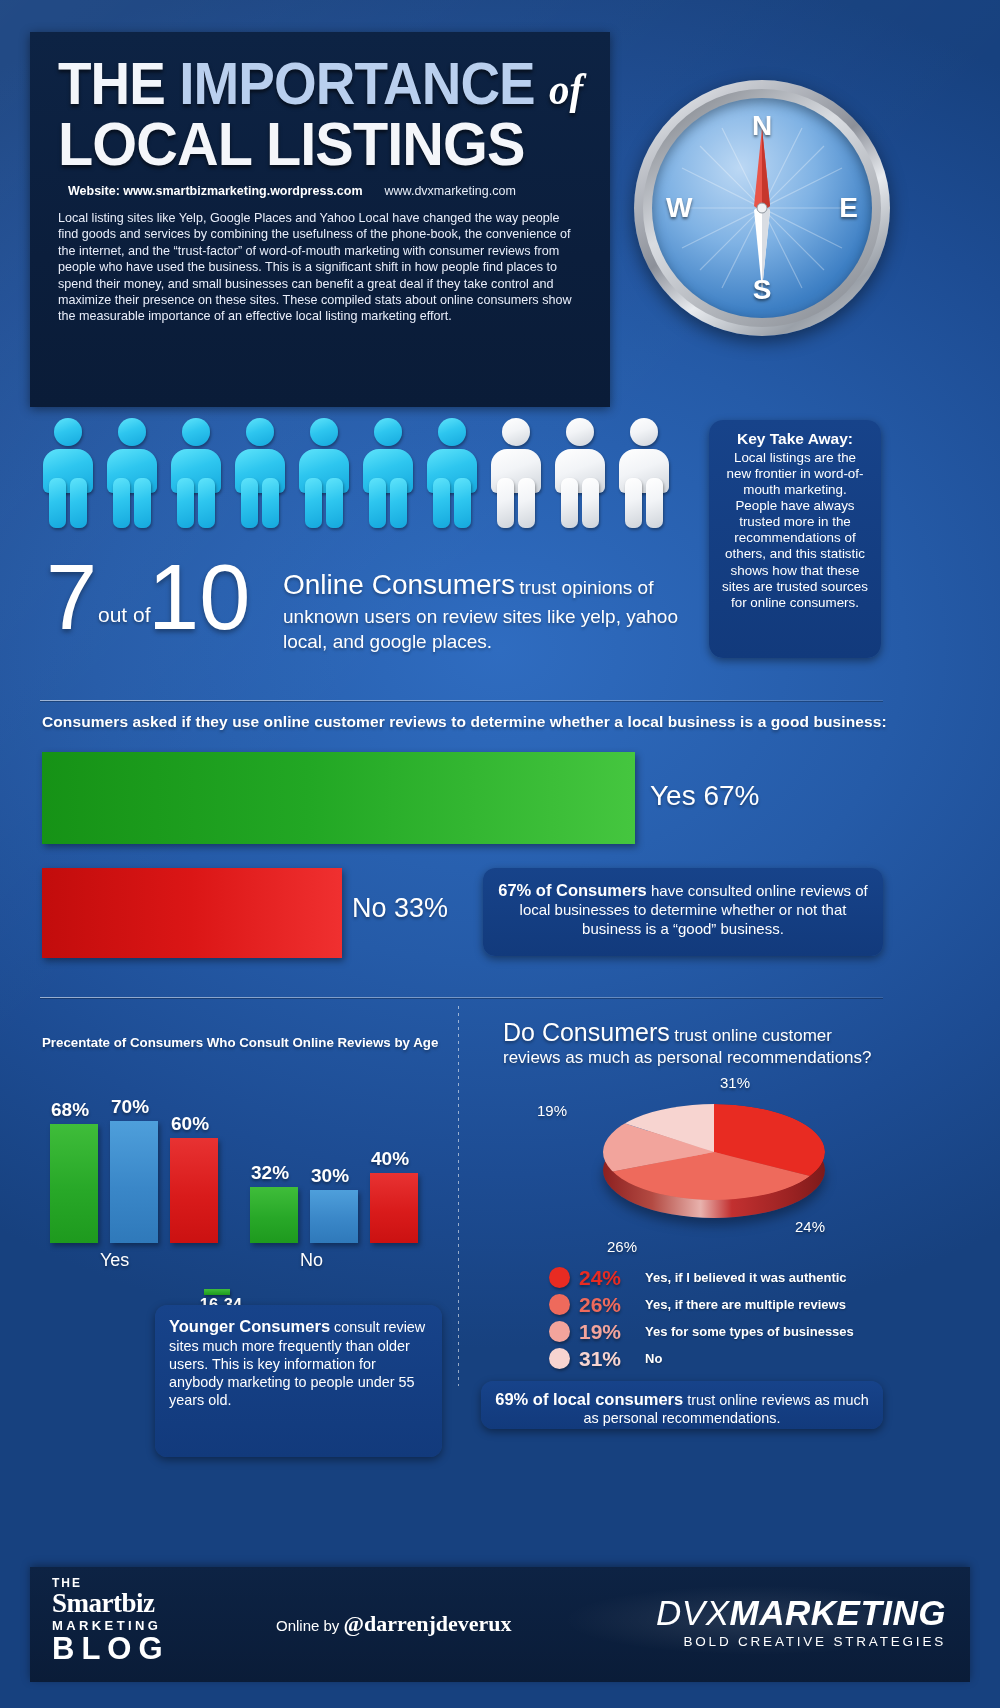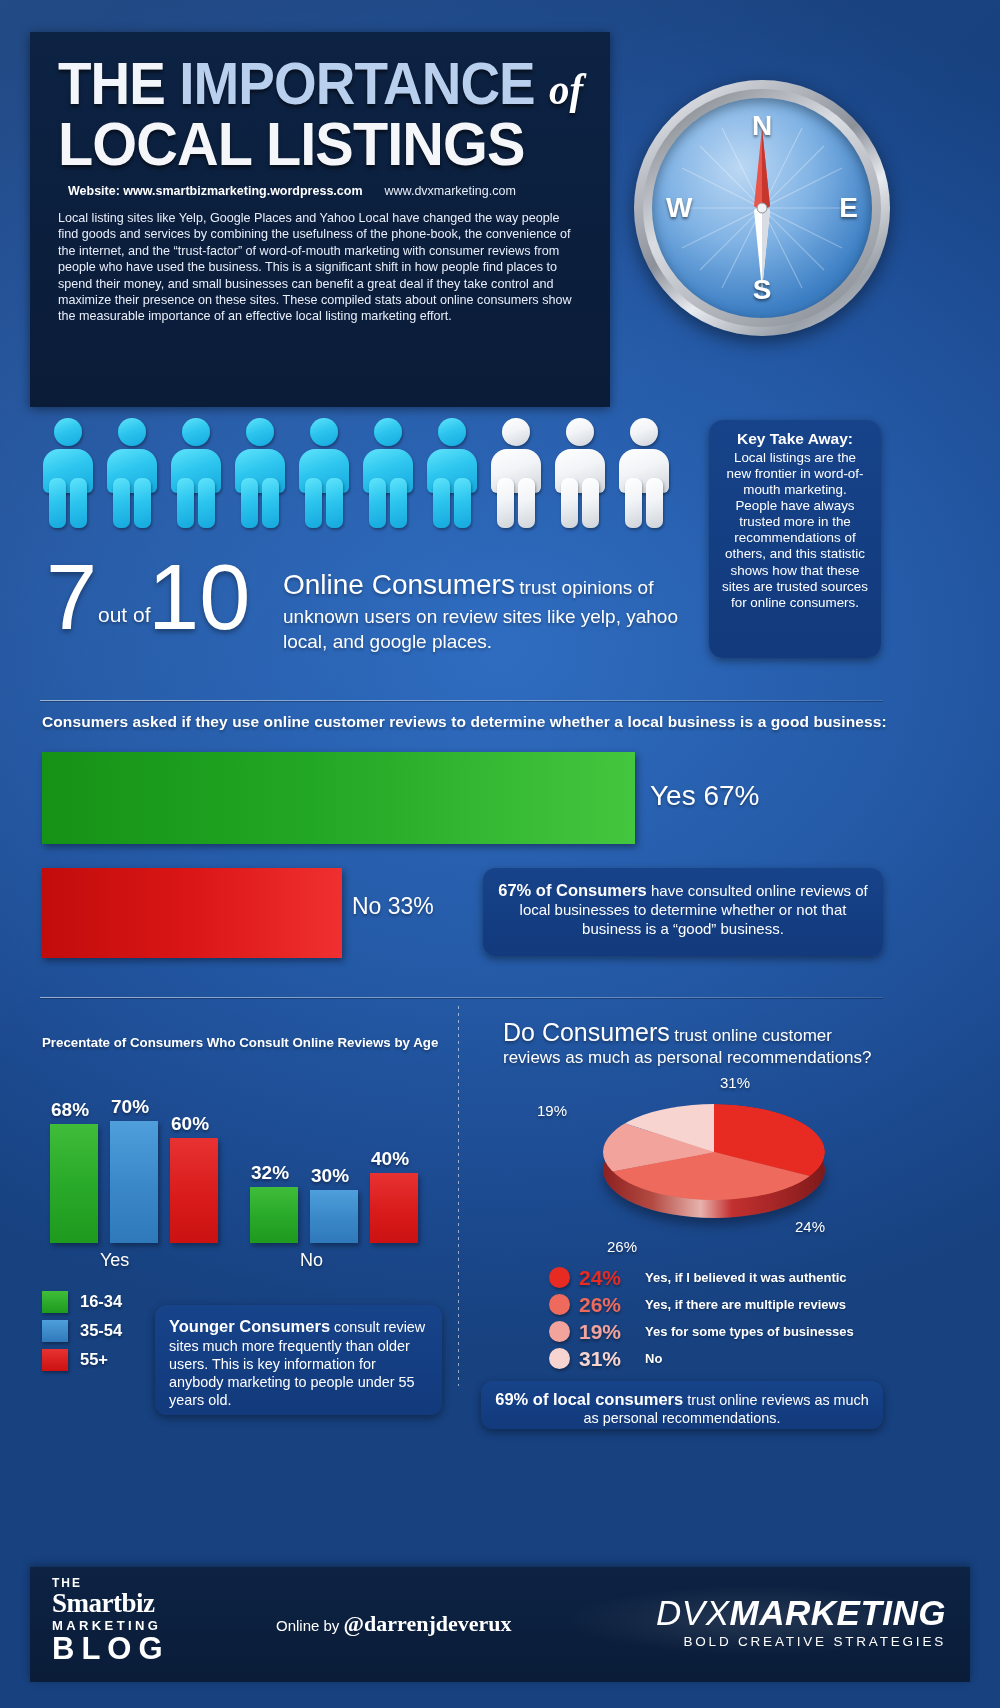--- a/index.html
+++ b/index.html
@@ -166,21 +166,21 @@
   .bar-no{
     position:absolute;left:42px;top:868px;width:300px;height:90px;
     background:linear-gradient(90deg,#c20c0c 0%,#db1616 50%,#f03030 100%);
     box-shadow:2px 3px 7px rgba(0,0,0,.4);
   }
   .lbl-yes{
     position:absolute;left:650px;top:780px;font-size:28px;color:#ffffff;
     text-shadow:0 2px 3px rgba(0,0,0,.35);
   }
   .lbl-no{
-    position:absolute;left:352px;top:893px;font-size:23px;color:#ffffff;
+    position:absolute;left:352px;top:893px;font-size:27px;color:#ffffff;
     text-shadow:0 2px 3px rgba(0,0,0,.35);
   }
   .callout67{
     position:absolute;left:483px;top:868px;width:400px;height:88px;
     background:linear-gradient(180deg,#17438a 0%,#123a7c 100%);
     border-radius:12px;box-shadow:0 3px 9px rgba(0,0,0,.4);
     color:#ffffff;box-sizing:border-box;padding:12px 14px;text-align:center;
     font-size:15px;line-height:1.25;
   }
   .callout67 b{font-weight:bold;font-size:16.5px;}
@@ -197,29 +197,29 @@
   .abar.r{background:linear-gradient(180deg,#e83232 0%,#d91b1b 55%,#cb1111 100%);}
   .avlabel{
     position:absolute;font-size:19px;font-weight:bold;color:#ffffff;
     text-shadow:0 2px 3px rgba(0,0,0,.4);
   }
   .agrp{
     position:absolute;bottom:24px;font-size:18px;color:#ffffff;
     text-shadow:0 2px 3px rgba(0,0,0,.35);
   }
   .legend{position:absolute;left:42px;top:1289px;width:200px;}
-  .leg-row{display:flex;align-items:center;height:25px;margin-bottom:4px;}
+  .leg-row{display:flex;align-items:flex-end;height:25px;margin-bottom:4px;flex-direction:column;}
   .leg-sw{width:26px;height:22px;margin-right:12px;box-shadow:1px 2px 3px rgba(0,0,0,.35);}
   .leg-sw.g{background:linear-gradient(180deg,#3fbd3a,#1e9a1e);}
   .leg-sw.b{background:linear-gradient(180deg,#4e9fdb,#2f79ba);}
   .leg-sw.r{background:linear-gradient(180deg,#e83232,#cb1111);}
   .leg-tx{font-size:16.5px;font-weight:bold;color:#ffffff;text-shadow:0 2px 3px rgba(0,0,0,.35);}
 
   .younger{
-    position:absolute;left:155px;top:1305px;width:287px;height:110px;
+    position:absolute;left:155px;top:1305px;width:287px;height:152px;
     background:linear-gradient(180deg,#17438a 0%,#123a7c 100%);
     border-radius:12px;box-shadow:0 3px 9px rgba(0,0,0,.4);
     box-sizing:border-box;padding:11px 14px;color:#ffffff;font-size:14.4px;line-height:1.25;
   }
   .younger b{font-size:16.5px;}
 
   
   .vdiv{
     position:absolute;left:458px;top:1006px;width:1px;height:380px;
     background:repeating-linear-gradient(180deg,rgba(255,255,255,.55) 0 3px,rgba(255,255,255,0) 3px 7px);

